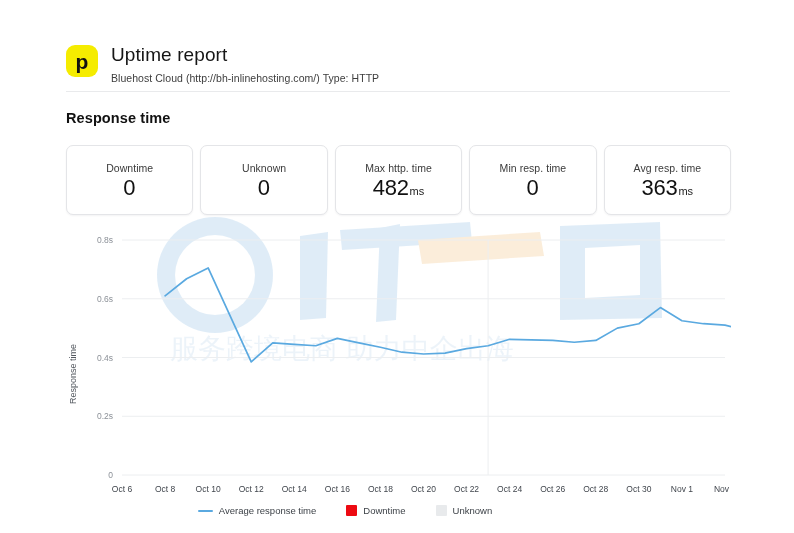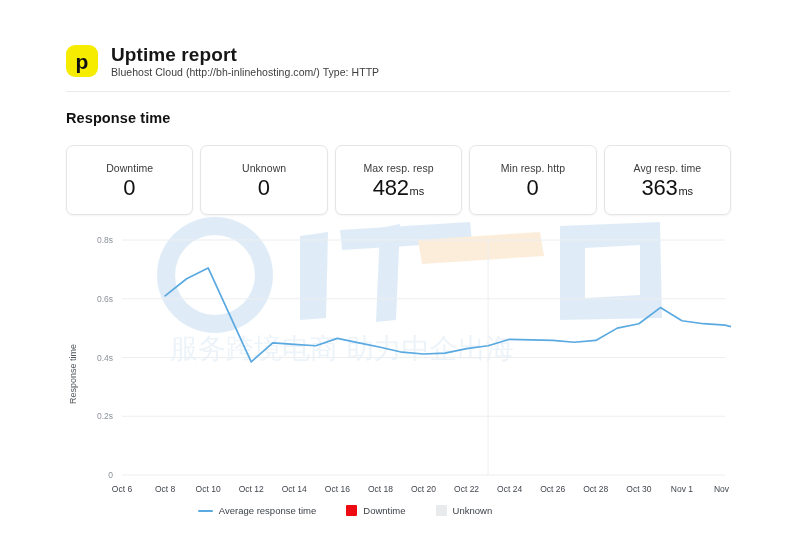--- a/index.html
+++ b/index.html
@@ -52,28 +52,29 @@
     justify-content: center;
     font-size: 21px;
     font-weight: bold;
     color: #111111;
     line-height: 1;
     margin-top: 1px;
   }
   #header-text { padding-top: 0px; }
   #report-title {
     font-size: 19px;
-    font-weight: bold;
+    font-weight: normal;
     color: #161616;
     line-height: 1.15;
     letter-spacing: .1px;
   }
   #report-subtitle {
     font-size: 10.5px;
     color: #3d3d3d;
+    margin-top: 6px;
     letter-spacing: .05px;
   }
   #header-divider {
     position: absolute;
     left: 66px; top: 91px;
     width: 664px; height: 1px;
     background: #e9eaec;
   }
 
   
@@ -230,28 +231,28 @@
       </div>
     </div>
     <div class="stat-card">
       <div class="stat-label">Unknown</div>
       <div class="stat-value-wrap">
         <span class="stat-value">0</span>
         <span class="stat-unit"></span>
       </div>
     </div>
     <div class="stat-card">
-      <div class="stat-label">Max resp. resp</div>
+      <div class="stat-label">Max http. time</div>
       <div class="stat-value-wrap">
         <span class="stat-value">482</span>
         <span class="stat-unit">ms</span>
       </div>
     </div>
     <div class="stat-card">
-      <div class="stat-label">Min resp. http</div>
+      <div class="stat-label">Min resp. time</div>
       <div class="stat-value-wrap">
         <span class="stat-value">0</span>
         <span class="stat-unit"></span>
       </div>
     </div>
     <div class="stat-card">
       <div class="stat-label">Avg resp. time</div>
       <div class="stat-value-wrap">
         <span class="stat-value">363</span>
         <span class="stat-unit">ms</span>

